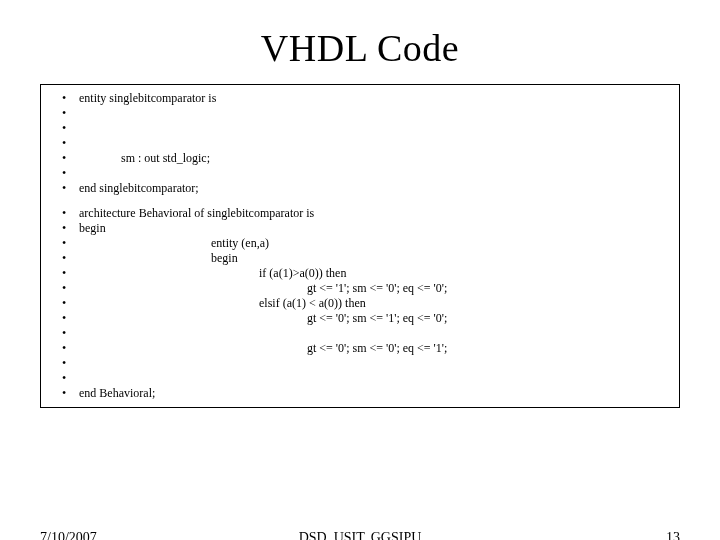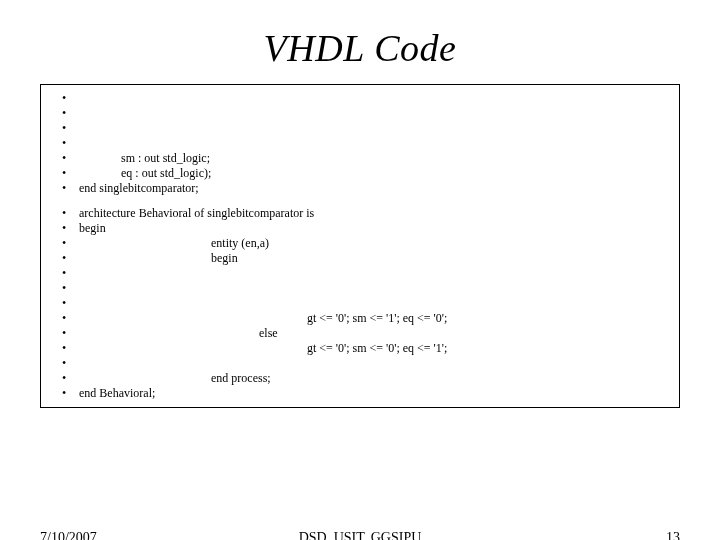--- a/index.html
+++ b/index.html
@@ -18,21 +18,20 @@
     position: relative;
     box-sizing: border-box;
   }
   .title {
     text-align: center;
     font-size: 38px;
     font-weight: 400;
     margin-top: 26px;
     margin-bottom: 14px;
     letter-spacing: 0.5px;
-    font-style: italic;
   }
   .content-box {
     border: 1px solid #000;
     margin: 0 40px;
     padding: 6px 8px 6px 8px;
     box-sizing: border-box;
     font-size: 12px;
     line-height: 1.25;
   }
   .row {
@@ -65,37 +64,37 @@
 <body>
 
 <div class="slide">
 
   <div class="title">VHDL Code</div>
 
   <div class="content-box">
     <div id="block1">
         <div class="row">
           <div class="bullet">•</div>
+          <div class="txt">entity singlebitcomparator is</div>
         </div>
         <div class="row">
           <div class="bullet">•</div>
         </div>
         <div class="row">
           <div class="bullet">•</div>
         </div>
         <div class="row">
           <div class="bullet">•</div>
         </div>
         <div class="row">
           <div class="bullet">•</div>
           <div class="txt">              sm : out std_logic;</div>
         </div>
         <div class="row">
           <div class="bullet">•</div>
-          <div class="txt">              eq : out std_logic);</div>
         </div>
         <div class="row">
           <div class="bullet">•</div>
           <div class="txt">end singlebitcomparator;</div>
         </div>
       </div>
     <div class="gap"></div>
     <div id="block2">
         <div class="row">
           <div class="bullet">•</div>
@@ -108,45 +107,46 @@
         <div class="row">
           <div class="bullet">•</div>
           <div class="txt">                                            entity (en,a)</div>
         </div>
         <div class="row">
           <div class="bullet">•</div>
           <div class="txt">                                            begin</div>
         </div>
         <div class="row">
           <div class="bullet">•</div>
+          <div class="txt">                                                            if (a(1)&gt;a(0)) then</div>
         </div>
         <div class="row">
           <div class="bullet">•</div>
+          <div class="txt">                                                                            gt &lt;= '1'; sm &lt;= '0'; eq &lt;= '0';</div>
         </div>
         <div class="row">
           <div class="bullet">•</div>
+          <div class="txt">                                                            elsif (a(1) &lt; a(0)) then</div>
         </div>
         <div class="row">
           <div class="bullet">•</div>
           <div class="txt">                                                                            gt &lt;= '0'; sm &lt;= '1'; eq &lt;= '0';</div>
         </div>
         <div class="row">
           <div class="bullet">•</div>
-          <div class="txt">                                                            else</div>
         </div>
         <div class="row">
           <div class="bullet">•</div>
           <div class="txt">                                                                            gt &lt;= '0'; sm &lt;= '0'; eq &lt;= '1';</div>
         </div>
         <div class="row">
           <div class="bullet">•</div>
         </div>
         <div class="row">
           <div class="bullet">•</div>
-          <div class="txt">                                            end process;</div>
         </div>
         <div class="row">
           <div class="bullet">•</div>
           <div class="txt">end Behavioral;</div>
         </div>
       </div>
   </div>
 
   <div class="footer">
     <div class="left">7/10/2007</div>

